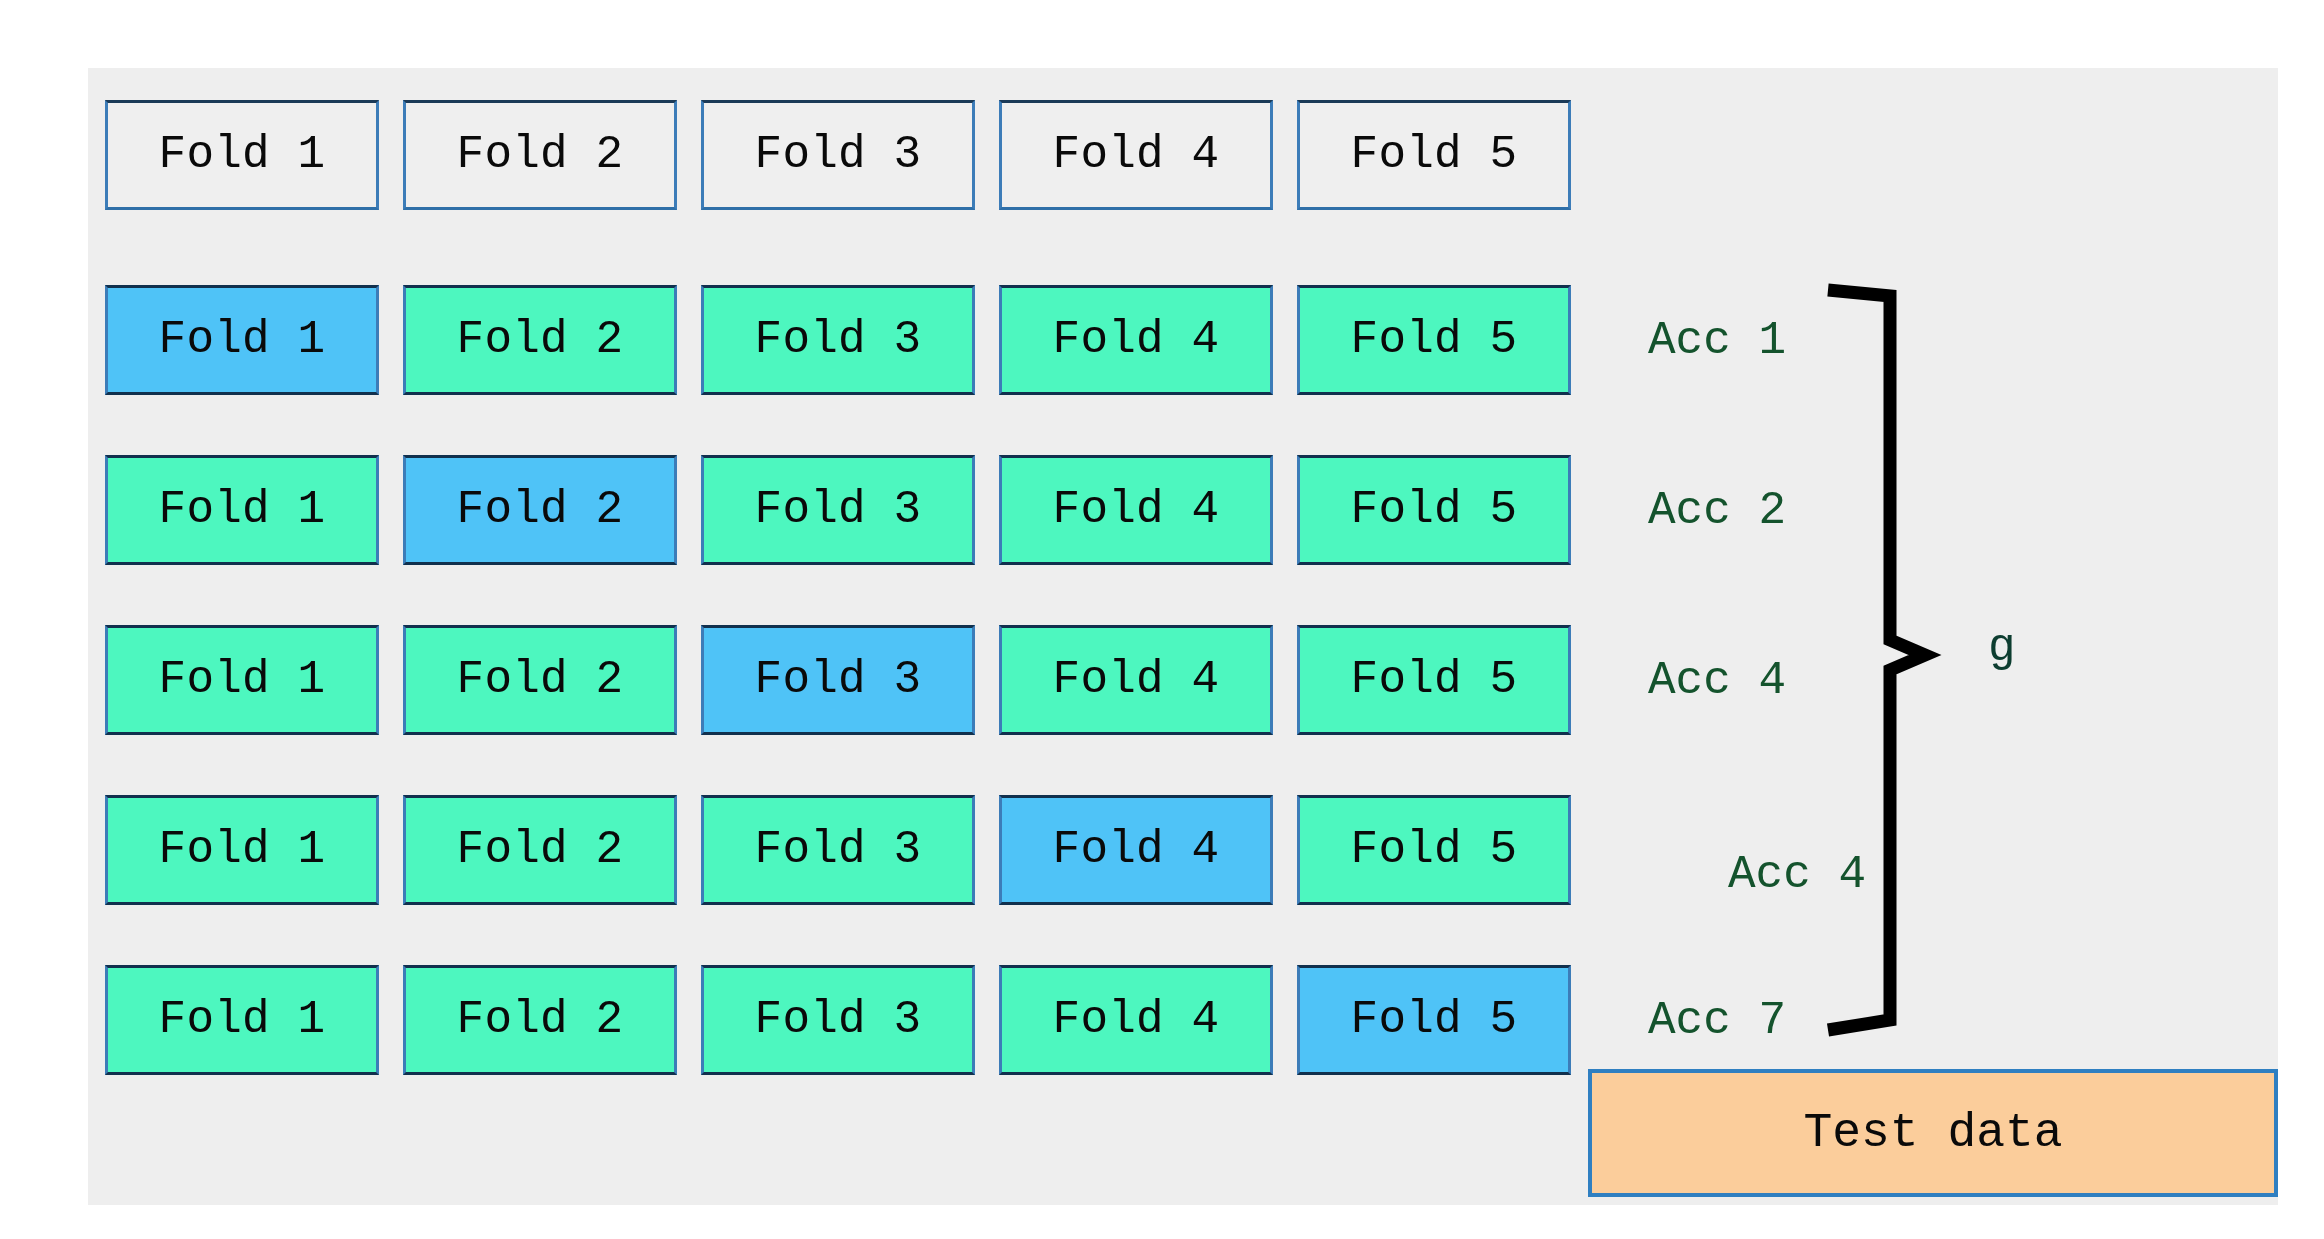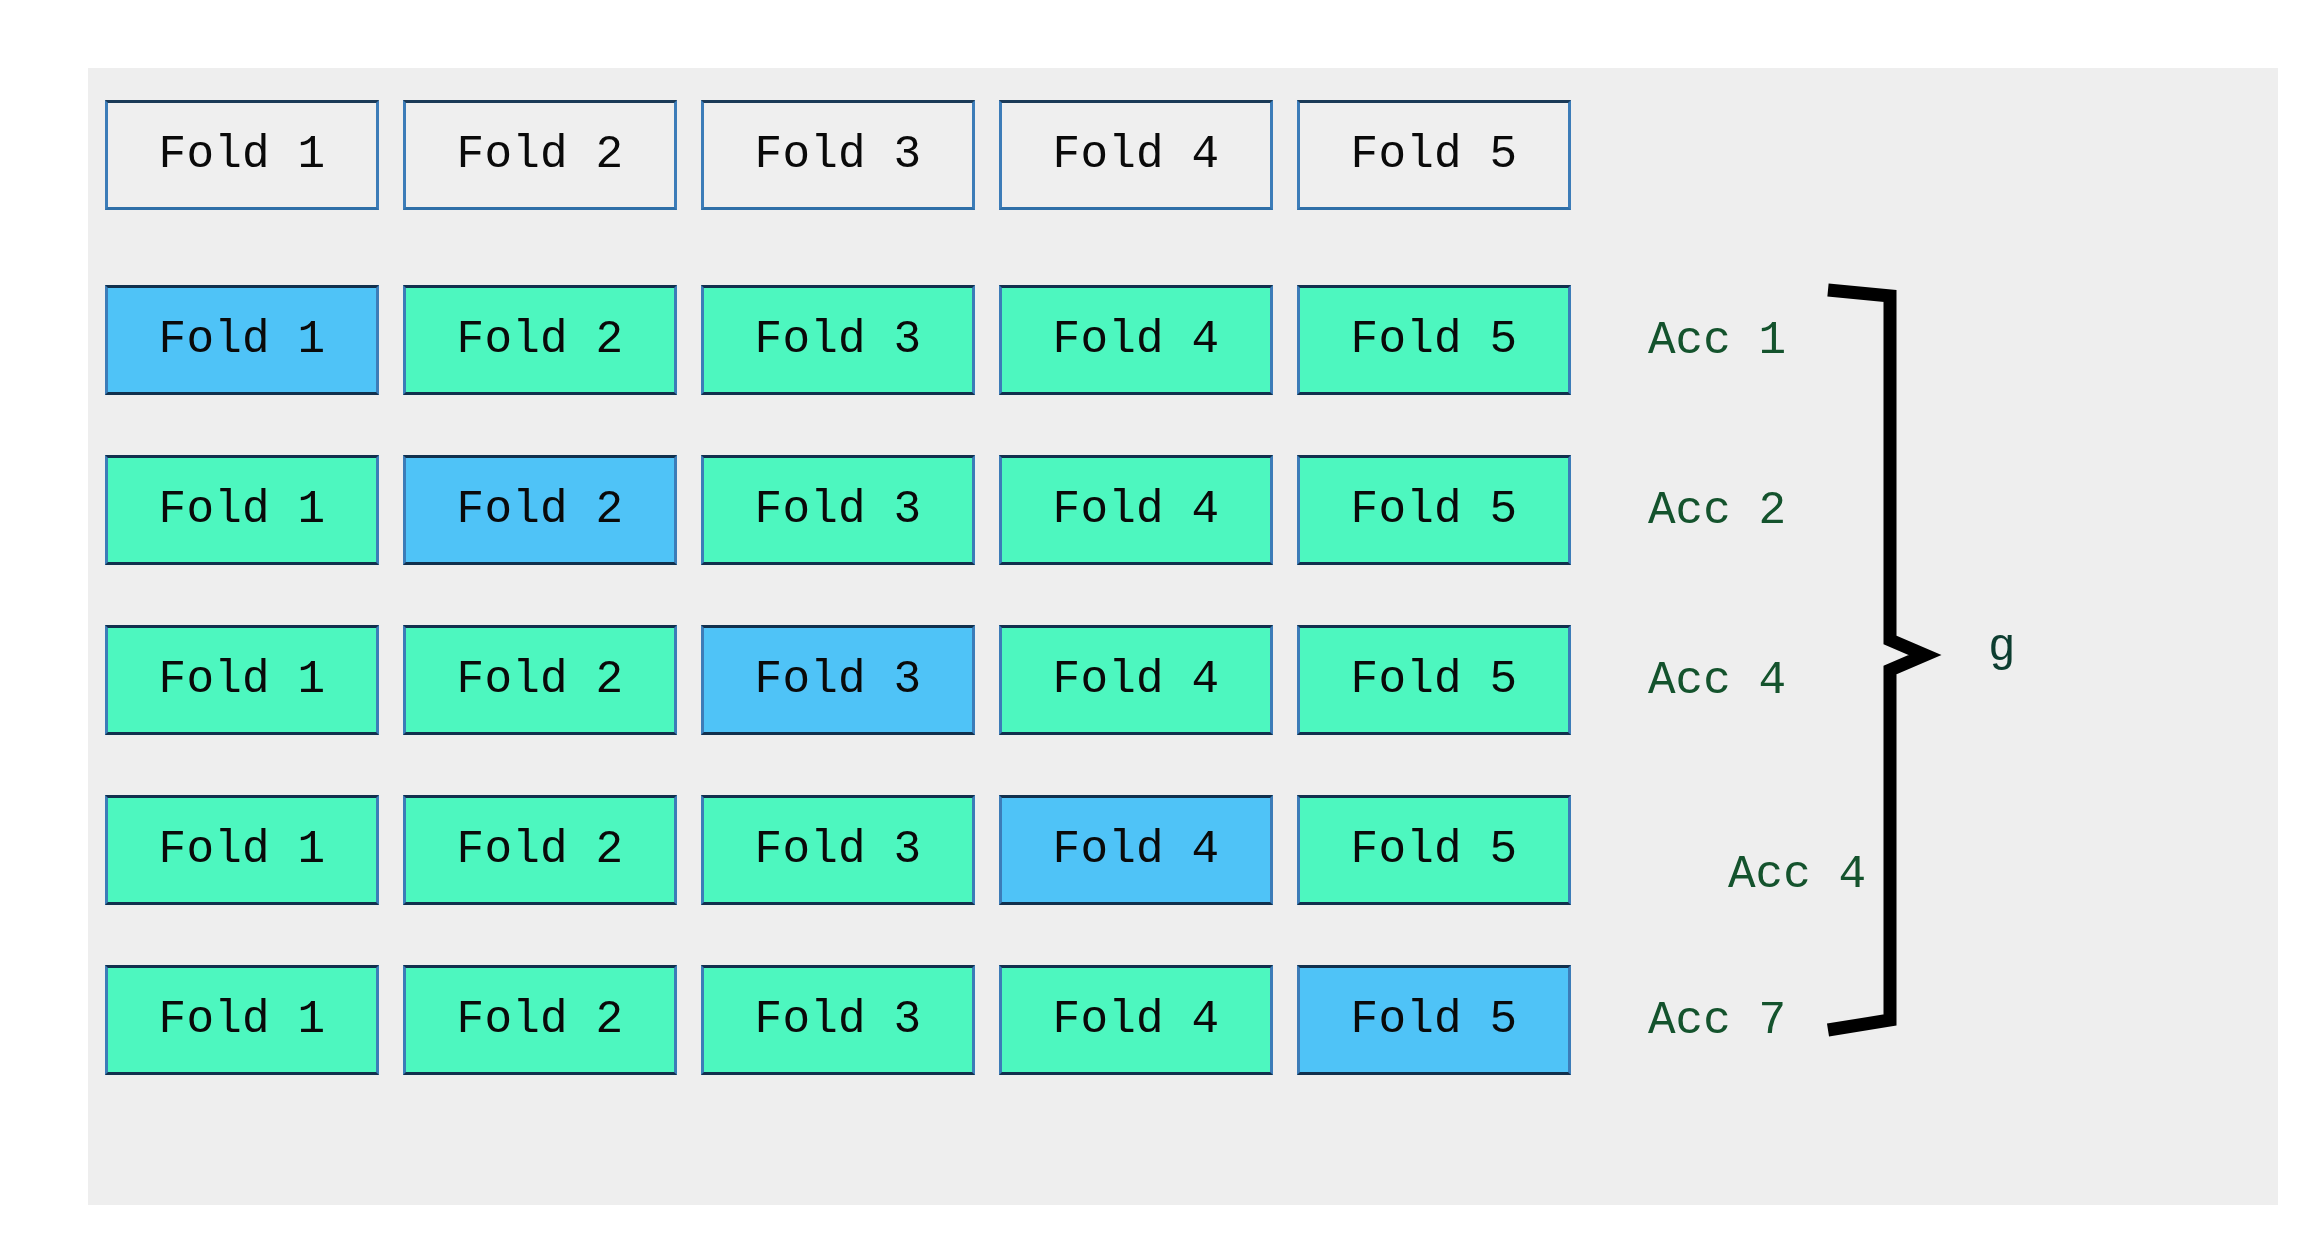--- a/index.html
+++ b/index.html
@@ -218,14 +218,17 @@
   </div>
 
   <div id="brace-wrap">
     <svg width="130" height="790" viewBox="0 0 130 790">
       <path d="M 8 20 L 70 26 L 70 370 L 105 385 L 70 400 L 70 750 L 8 760" fill="none" stroke="#000000" stroke-width="13" stroke-linecap="butt" stroke-linejoin="miter"></path>
     </svg>
   </div>
 
   <div id="avg-label">g</div>
 
+  <div id="test-box">
+    <span>Test data</span>
+  </div>
 
 </div>
 
 </body></html>

